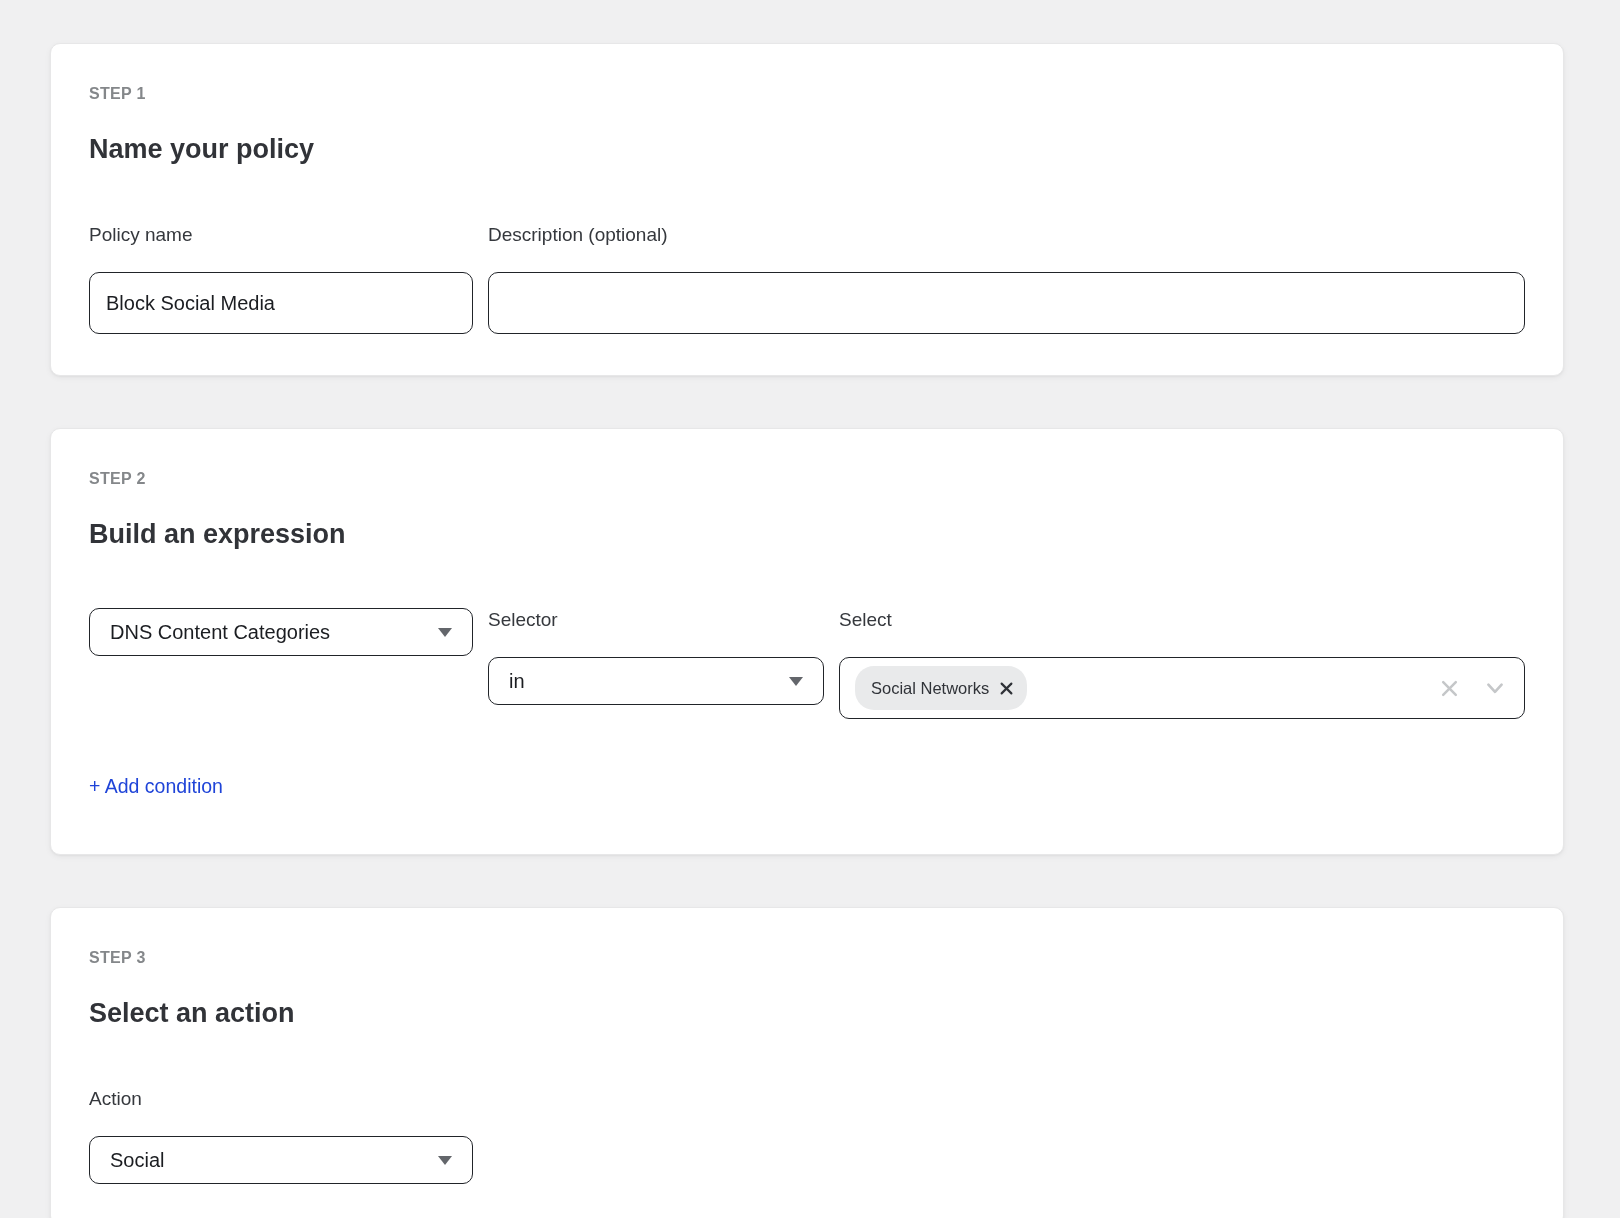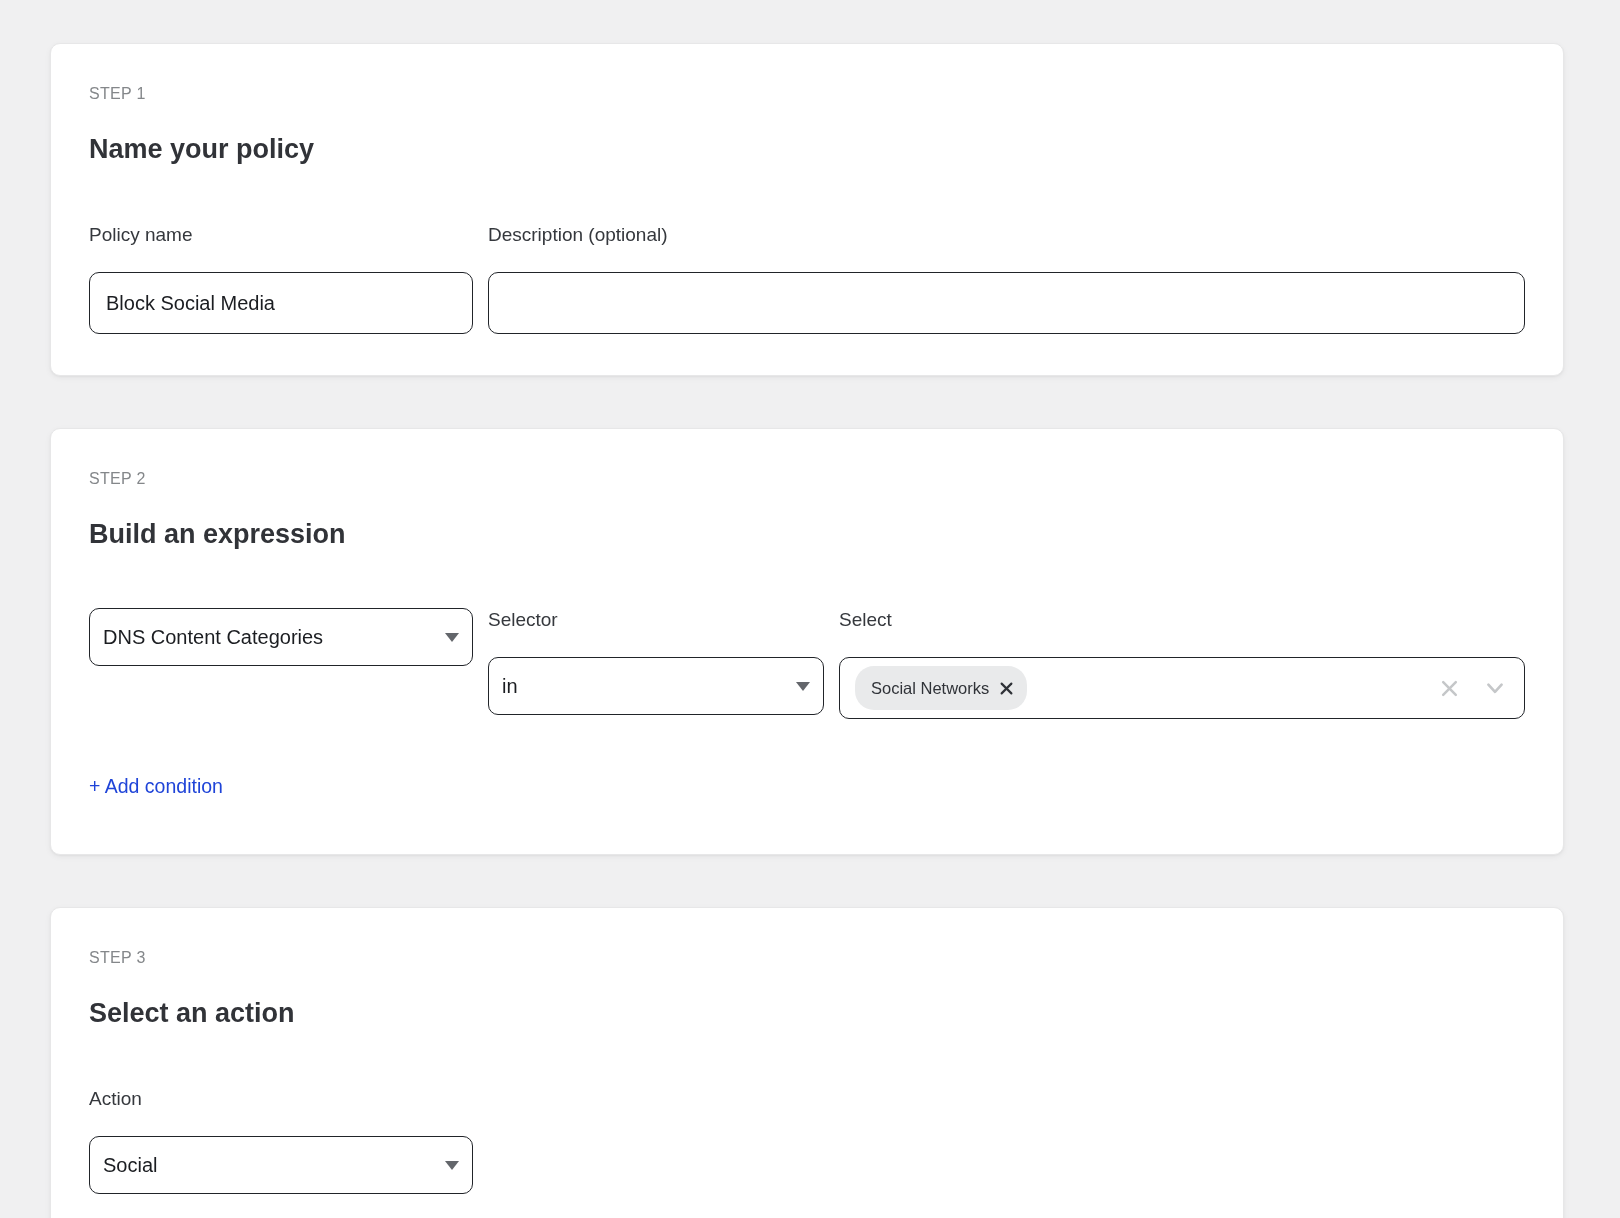--- a/index.html
+++ b/index.html
@@ -20,21 +20,21 @@
     border-radius: 10px;
     box-shadow: 0 1px 2px rgba(0,0,0,0.04), 0 2px 6px rgba(0,0,0,0.05);
     padding: 40px 38px 41px 38px;
   }
   .card + .card { margin-top: 52px; }
   .card.step2 { padding-bottom: 56px; }
 
   .step-label {
     font-size: 16px;
     line-height: 19px;
-    font-weight: 400;
+    font-weight: 700;
     letter-spacing: 0.02em;
     color: #84878a;
   }
   .card-title {
     margin-top: 28px;
     font-size: 27px;
     line-height: 36px;
     font-weight: 700;
     color: #313338;
   }
@@ -62,28 +62,28 @@
     border-radius: 10px;
     padding: 0 16px;
     font-size: 20px;
     color: #1b1d21;
     font-family: "Liberation Sans", "DejaVu Sans", sans-serif;
     background: #ffffff;
     outline: none;
   }
 
   .select {
-    height: 58px;
+    height: 48px;
     border: 1.5px solid #212429;
     border-radius: 10px;
     background: #ffffff;
     display: flex;
     align-items: center;
     justify-content: space-between;
-    padding: 0 13px;
+    padding: 0 20px;
     cursor: pointer;
   }
   .select-value {
     font-size: 20px;
     color: #1b1d21;
   }
   .caret {
     width: 0; height: 0;
     border-left: 7px solid transparent;
     border-right: 7px solid transparent;

